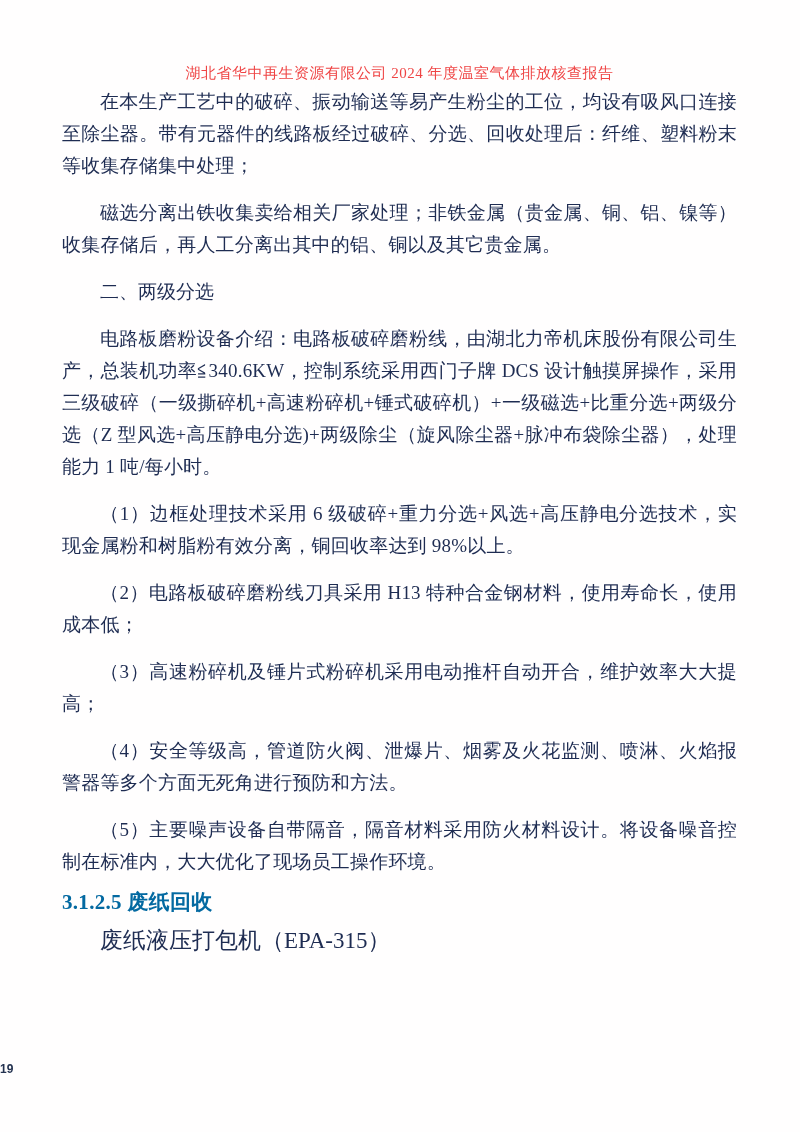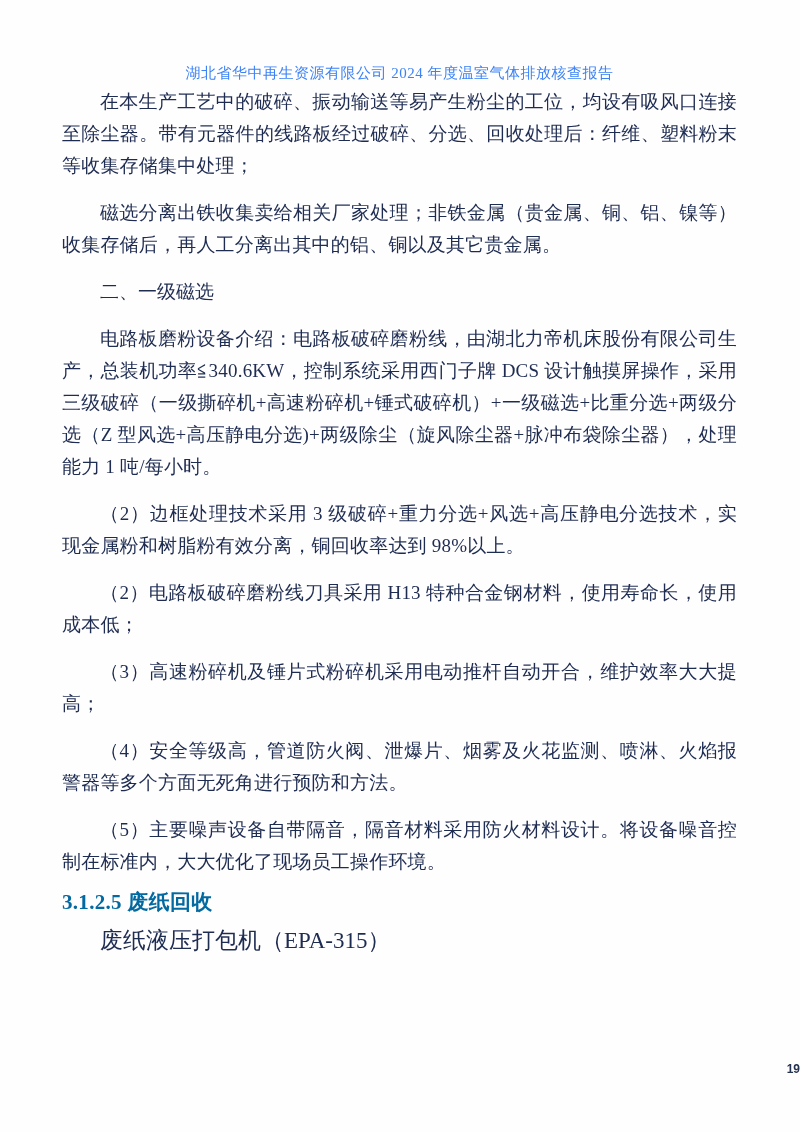--- a/index.html
+++ b/index.html
@@ -16,21 +16,21 @@
     color: #1e2c52;
     font-family: "Liberation Serif", "DejaVu Serif", serif;
     overflow: hidden;
     box-sizing: border-box;
     padding: 60px 63px 0 62px;
   }
   .doc-header {
     text-align: center;
     font-size: 15px;
     line-height: 26px;
-    color: #3b82f6;
+    color: #ef4444;
     letter-spacing: 0.5px;
   }
   .content {
   }
   .para {
     font-size: 19px;
     line-height: 32px;
     text-indent: 38px;
     text-align: justify;
     margin: 0 0 15px 0;
@@ -55,45 +55,45 @@
     font-size: 23px;
     line-height: 32px;
     text-indent: 38px;
     margin: 0 0 4px 0;
   }
   .page-number {
     position: absolute;
     left: 0;
     right: 0;
     top: 1062px;
-    text-align: right;
+    text-align: left;
     font-size: 12px;
     font-weight: bold;
     color: #233250;
     font-family: "Liberation Sans", "DejaVu Sans", sans-serif;
   }
 </style>
 </head>
 <body>
 
 <div class="page">
 
   <div class="doc-header">湖北省华中再生资源有限公司 2024 年度温室气体排放核查报告</div>
 
   <div class="content">
 
     <p class="para">在本生产工艺中的破碎、振动输送等易产生粉尘的工位，均设有吸风口连接至除尘器。带有元器件的线路板经过破碎、分选、回收处理后：纤维、塑料粉末等收集存储集中处理；</p>
 
     <p class="para">磁选分离出铁收集卖给相关厂家处理；非铁金属（贵金属、铜、铝、镍等）收集存储后，再人工分离出其中的铝、铜以及其它贵金属。</p>
 
-    <p class="h2">二、一级磁选</p>
+    <p class="h2">二、两级分选</p>
 
     <p class="para">电路板磨粉设备介绍：电路板破碎磨粉线，由湖北力帝机床股份有限公司生产，总装机功率≦340.6KW，控制系统采用西门子牌 DCS 设计触摸屏操作，采用三级破碎（一级撕碎机+高速粉碎机+锤式破碎机）+一级磁选+比重分选+两级分选（Z 型风选+高压静电分选)+两级除尘（旋风除尘器+脉冲布袋除尘器），处理能力 1 吨/每小时。</p>
 
-    <p class="para">（2）边框处理技术采用 3 级破碎+重力分选+风选+高压静电分选技术，实现金属粉和树脂粉有效分离，铜回收率达到 98%以上。</p>
+    <p class="para">（1）边框处理技术采用 6 级破碎+重力分选+风选+高压静电分选技术，实现金属粉和树脂粉有效分离，铜回收率达到 98%以上。</p>
 
     <p class="para">（2）电路板破碎磨粉线刀具采用 H13 特种合金钢材料，使用寿命长，使用成本低；</p>
 
     <p class="para">（3）高速粉碎机及锤片式粉碎机采用电动推杆自动开合，维护效率大大提高；</p>
 
     <p class="para">（4）安全等级高，管道防火阀、泄爆片、烟雾及火花监测、喷淋、火焰报警器等多个方面无死角进行预防和方法。</p>
 
     <p class="para">（5）主要噪声设备自带隔音，隔音材料采用防火材料设计。将设备噪音控制在标准内，大大优化了现场员工操作环境。</p>
 
     <p class="h-section">3.1.2.5 废纸回收</p>

